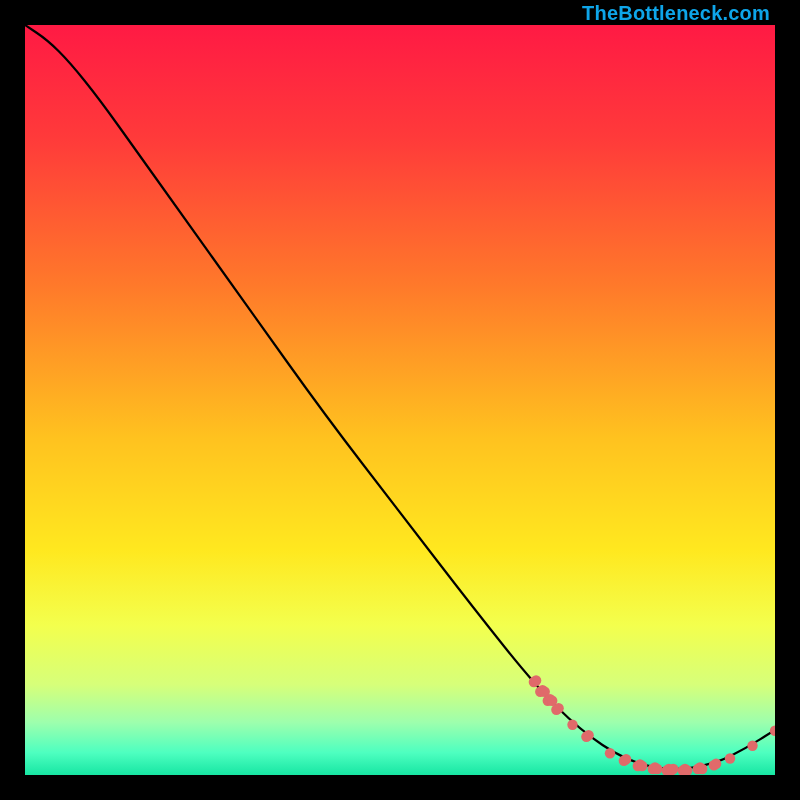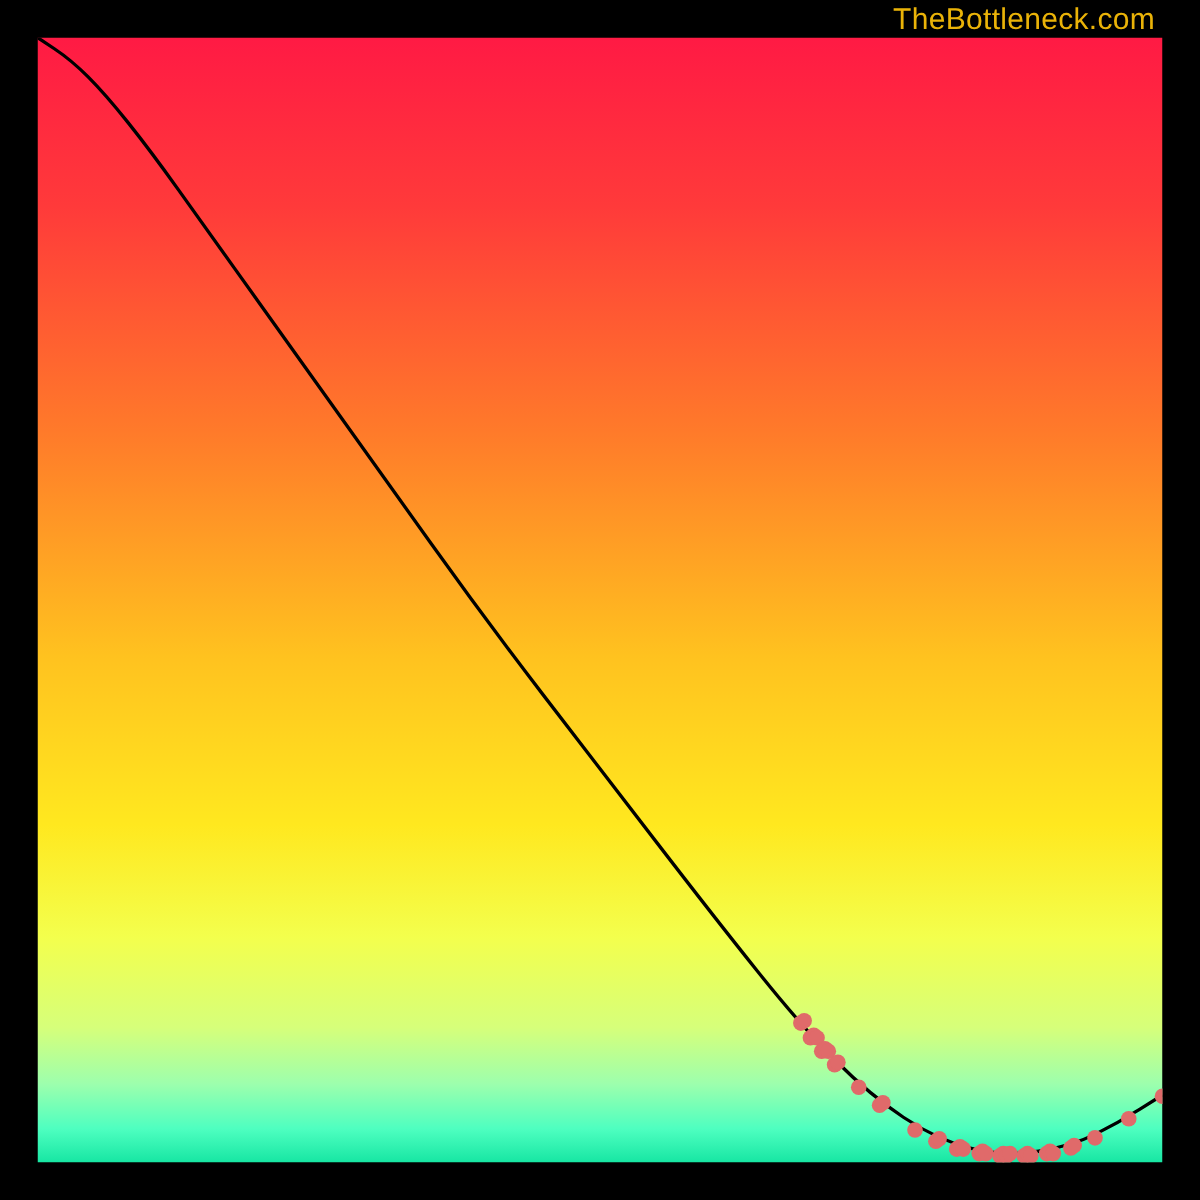--- a/index.html
+++ b/index.html
@@ -30,23 +30,23 @@
     position: absolute;
     left: 0;
     top: 0;
     width: 750px;
     height: 750px;
   }
   .attribution {
     position: absolute;
     top: 2px;
     right: 30px;
-    color: #eab308;
+    color: #0ea5e9;
     font-size: 20px;
-    font-weight: 400;
+    font-weight: 700;
     letter-spacing: 0.2px;
   }
   svg { display: block; }
 </style>
 </head>
 <body>
 
 <div class="attribution">TheBottleneck.com</div>
 
 <div class="frame">

